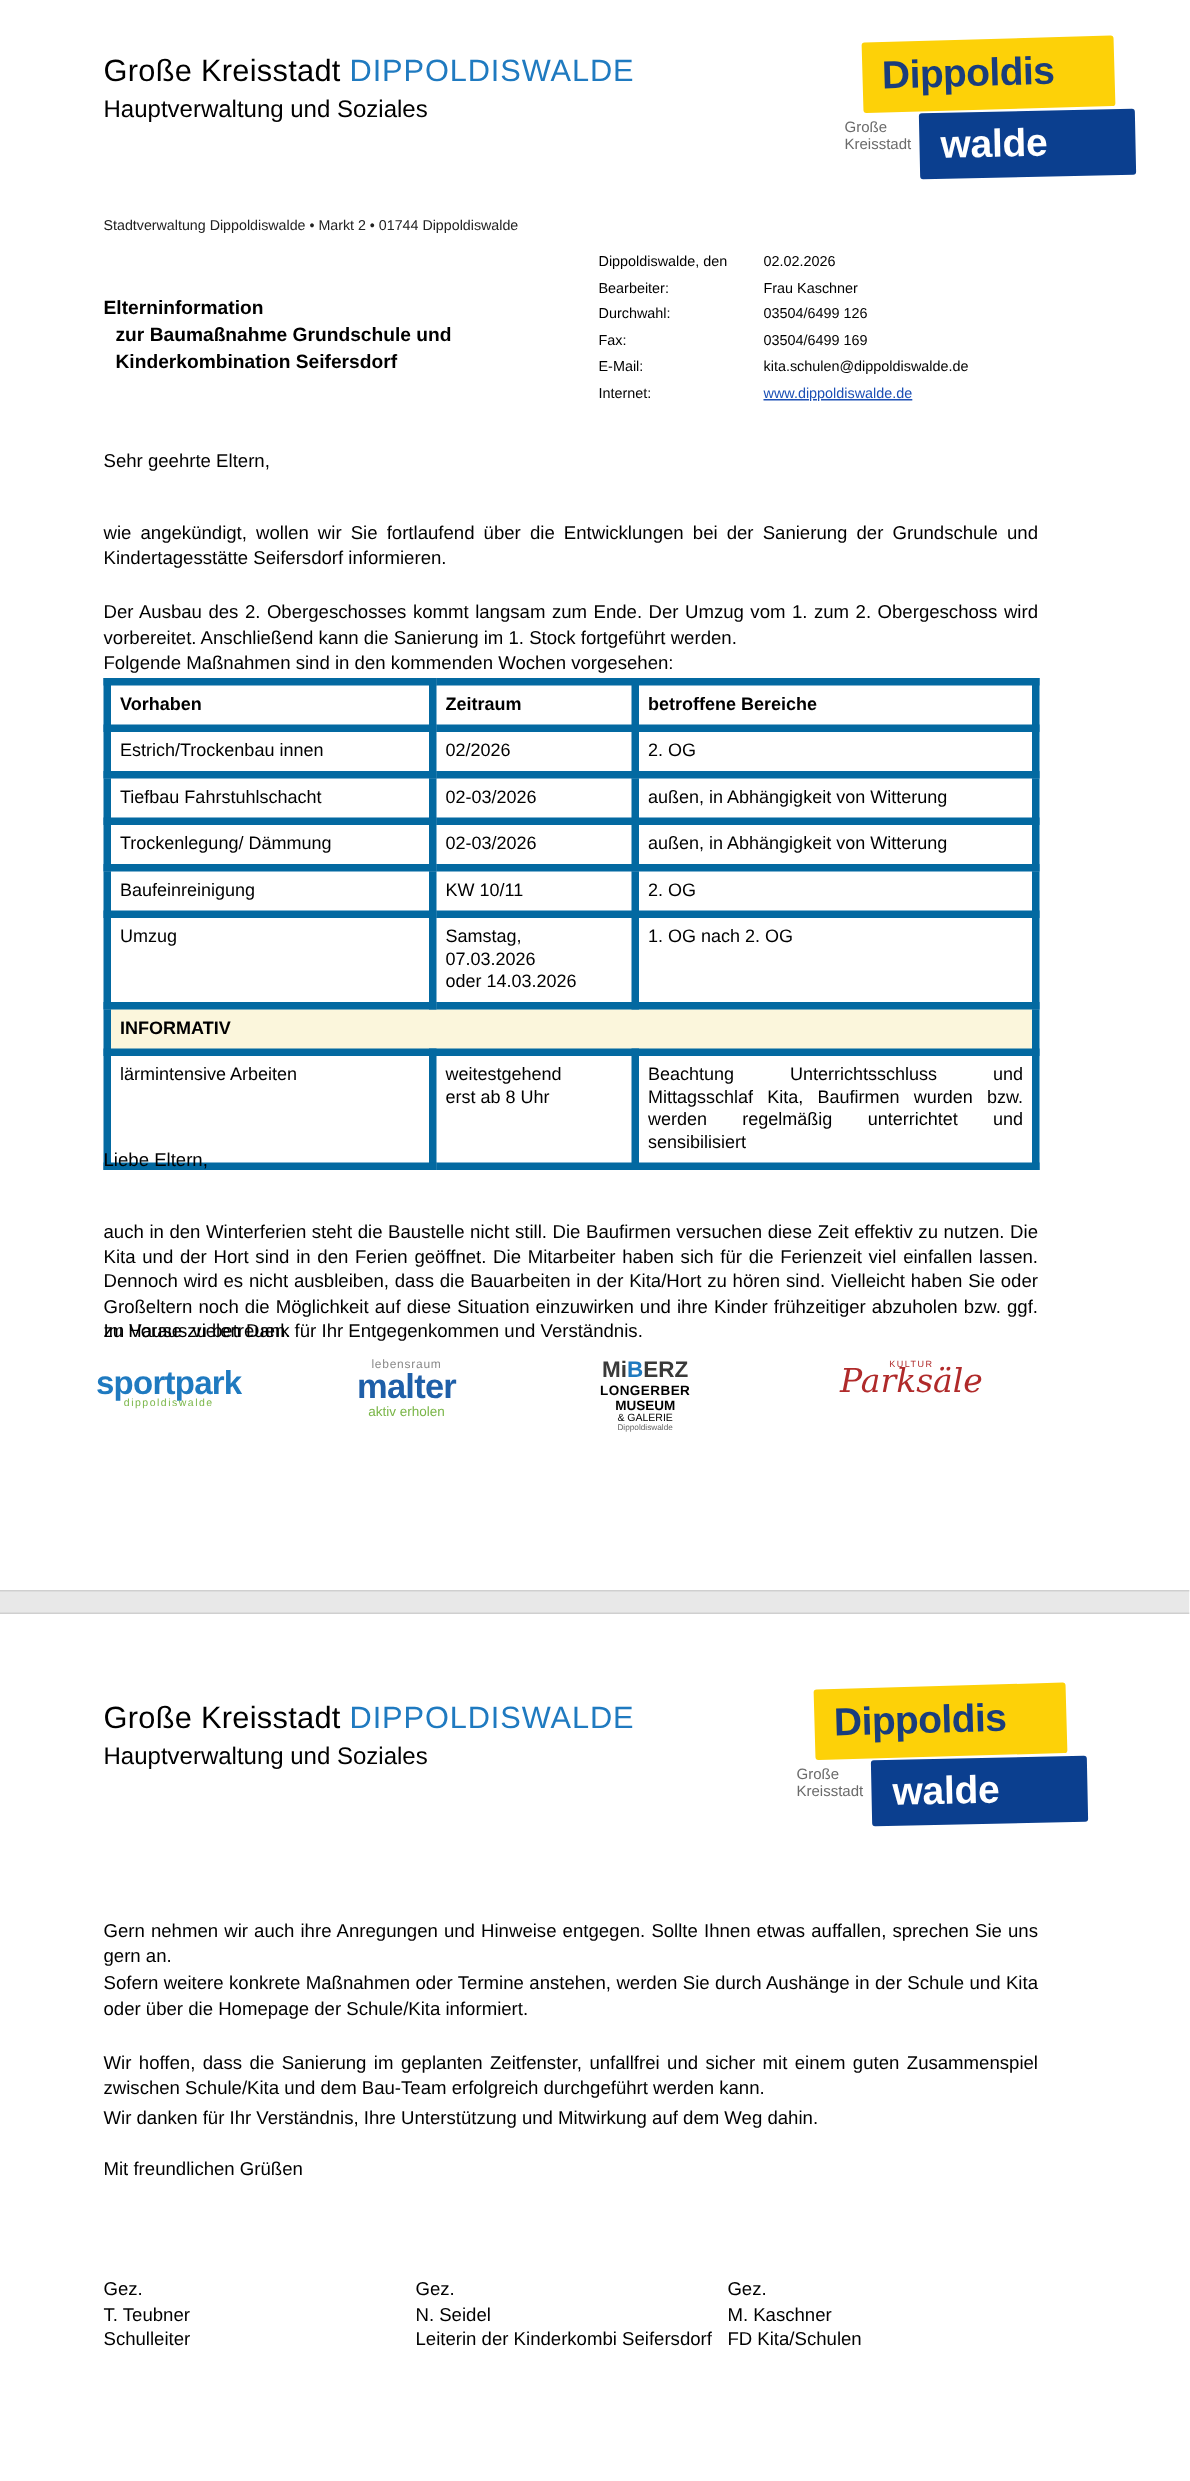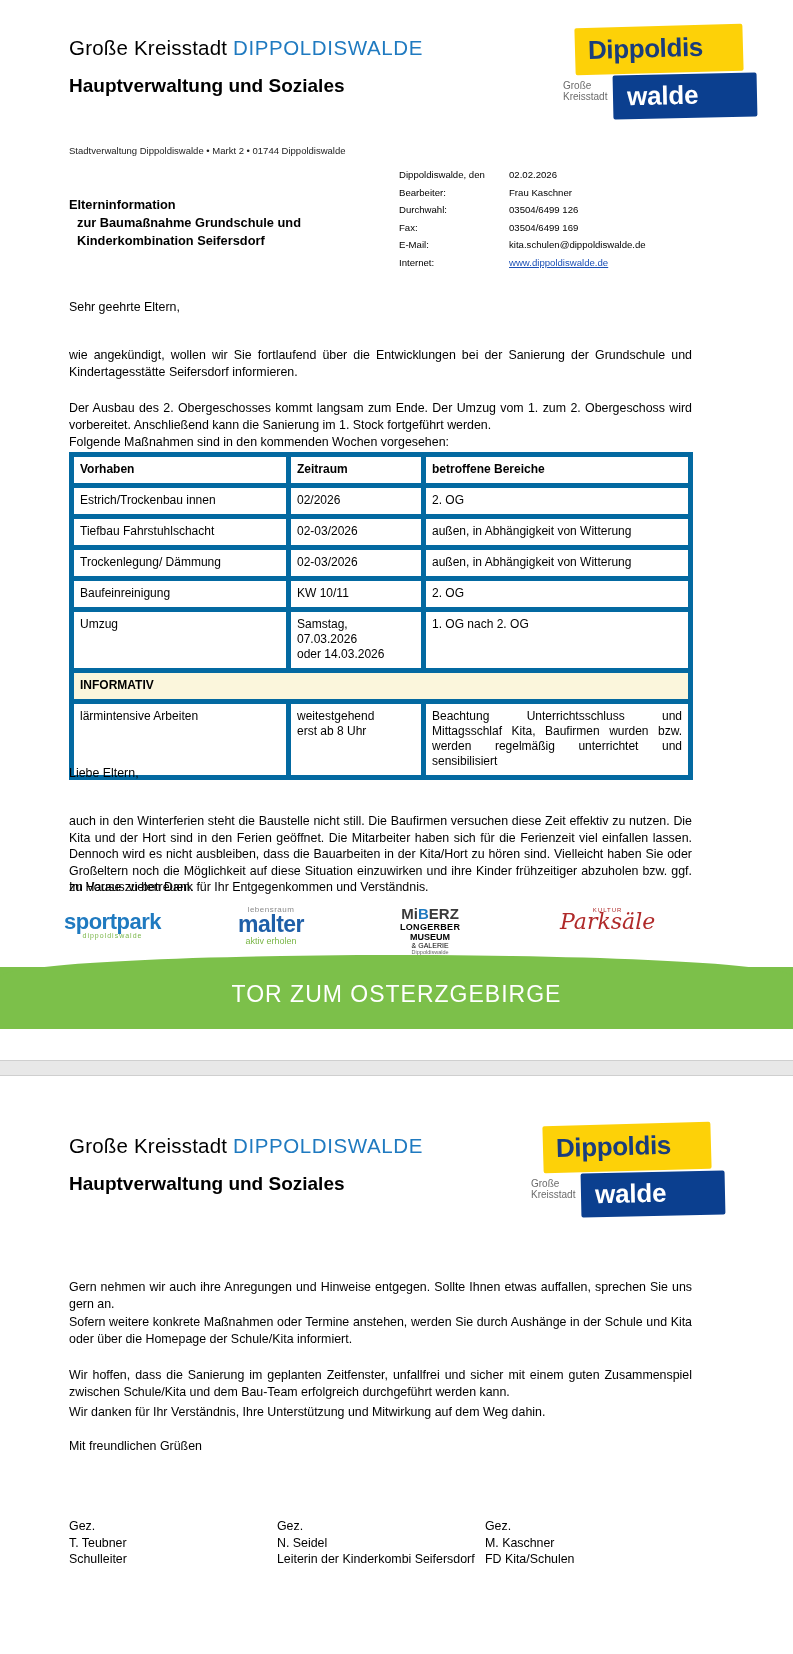--- a/index.html
+++ b/index.html
@@ -39,23 +39,22 @@
   .lh-line1 {
     font-size: 20.5px;
     letter-spacing: 0.2px;
     white-space: nowrap;
   }
   .lh-city {
     color: #1f7ac0;
     letter-spacing: 0.6px;
   }
   .lh-line2 {
-    font-size: 19px;
-    margin-top: 15px;
-    font-weight: bold;
+    font-size: 16px;
+    margin-top: 5px;
   }
 
   
   .logo {
     position: absolute;
     right: 60px;
     top: 26px;
     width: 196px;
     height: 100px;
   }
@@ -387,24 +386,20 @@
       <div class="l2">MUSEUM</div>
       <div class="l3">&amp; GALERIE</div>
       <div class="l4">Dippoldiswalde</div>
     </div>
     <div class="sp sp-park">
       <div class="kult">KULTUR</div>
       <div class="main">Parksäle</div>
     </div>
   </div>
 
-  <div class="green-band">
-    <div class="wave"></div>
-    <div class="slogan">TOR ZUM OSTERZGEBIRGE</div>
-  </div>
 </div>
 
 <div class="page-gap"></div>
 
 <div class="page page2">
 
   <div class="letterhead p2-letterhead">
     <div class="lh-line1"><span>Große  Kreisstadt </span><span class="lh-city">DIPPOLDISWALDE</span></div>
     <div class="lh-line2">Hauptverwaltung und Soziales</div>
   </div>

